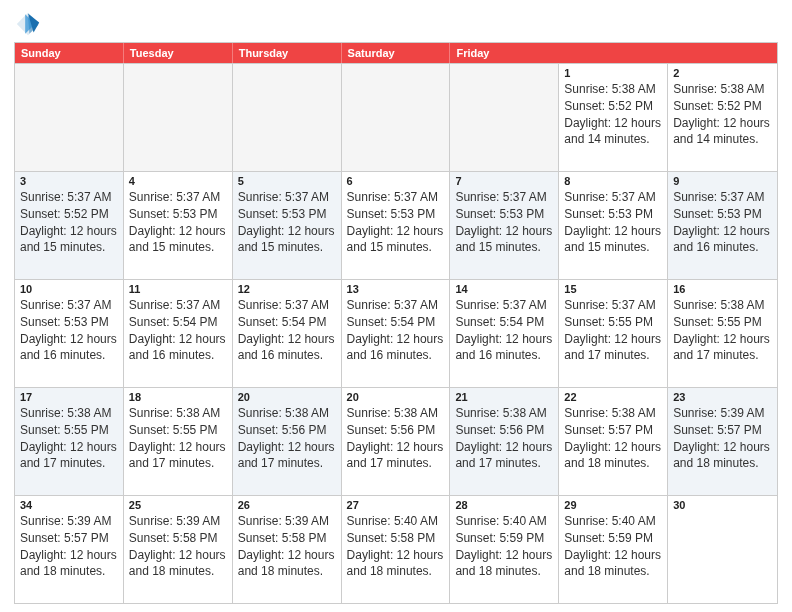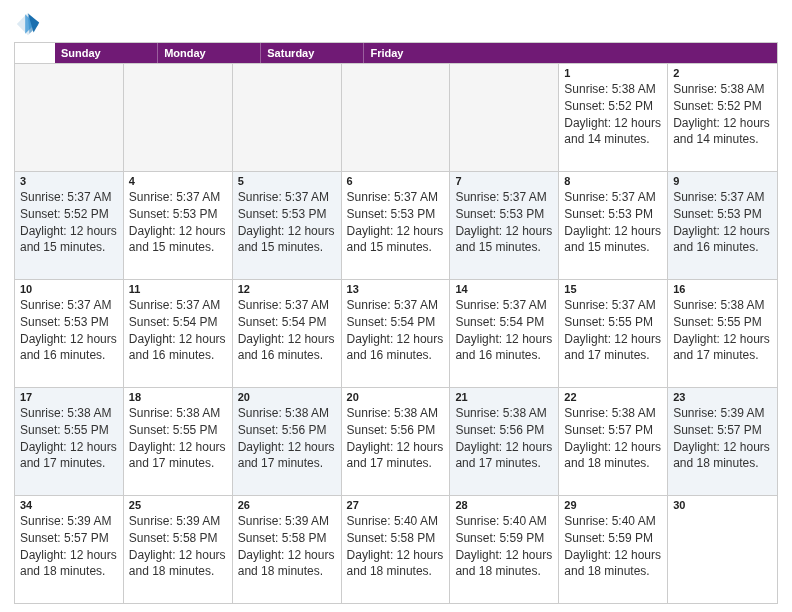--- a/index.html
+++ b/index.html
@@ -56,22 +56,21 @@
     }
     .calendar {
       flex: 1;
       display: flex;
       flex-direction: column;
       border: 1px solid #ccc;
     }
     .cal-header {
       display: grid;
       grid-template-columns: repeat(7, 1fr);
-      background: #701a75;
-      margin-left: 40px;
+      background: #ef4444;
     }
     .cal-header-cell {
       color: #fff;
       font-size: 11px;
       font-weight: bold;
       padding: 4px 6px;
       text-align: left;
       border-right: 1px solid rgba(255,255,255,0.3);
     }
     .cal-header-cell:last-child { border-right: none; }
@@ -129,21 +128,22 @@
     </div>
     <div class="title-area">
       <div class="month-title"></div>
       <div class="location-title"></div>
     </div>
   </div>
 
   <div class="calendar">
     <div class="cal-header">
     <div class="cal-header-cell">Sunday</div>
-        <div class="cal-header-cell">Monday</div>
+        <div class="cal-header-cell">Tuesday</div>
+        <div class="cal-header-cell">Thursday</div>
         <div class="cal-header-cell">Saturday</div>
         <div class="cal-header-cell">Friday</div>
       </div>
     <div class="cal-body">
     <div class="cal-row">
           <div class="cal-cell empty"></div>
           <div class="cal-cell empty"></div>
           <div class="cal-cell empty"></div>
           <div class="cal-cell empty"></div>
           <div class="cal-cell empty"></div>

